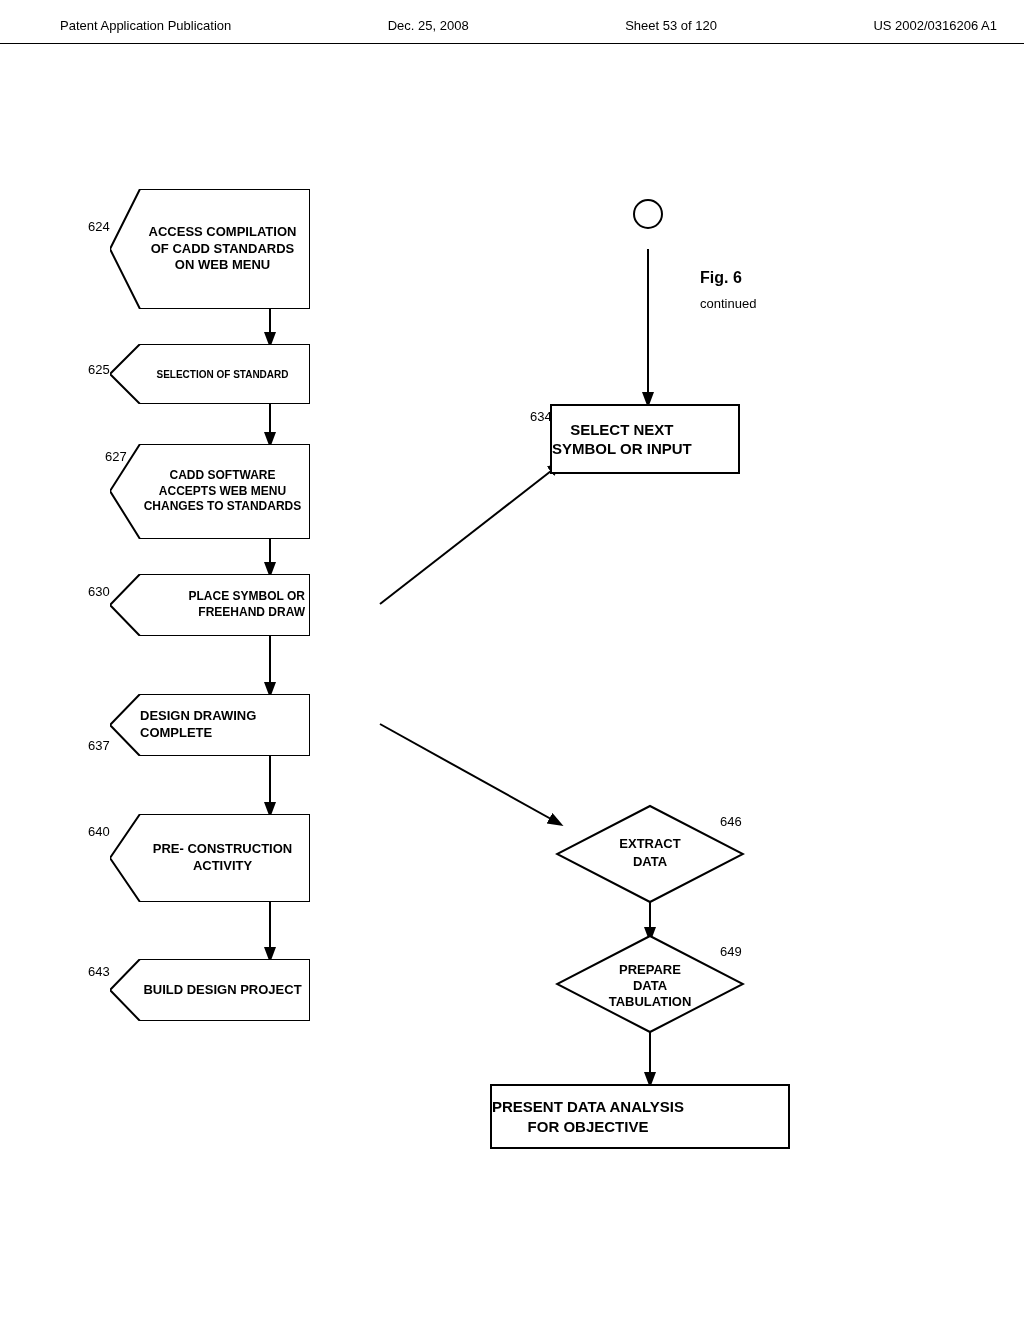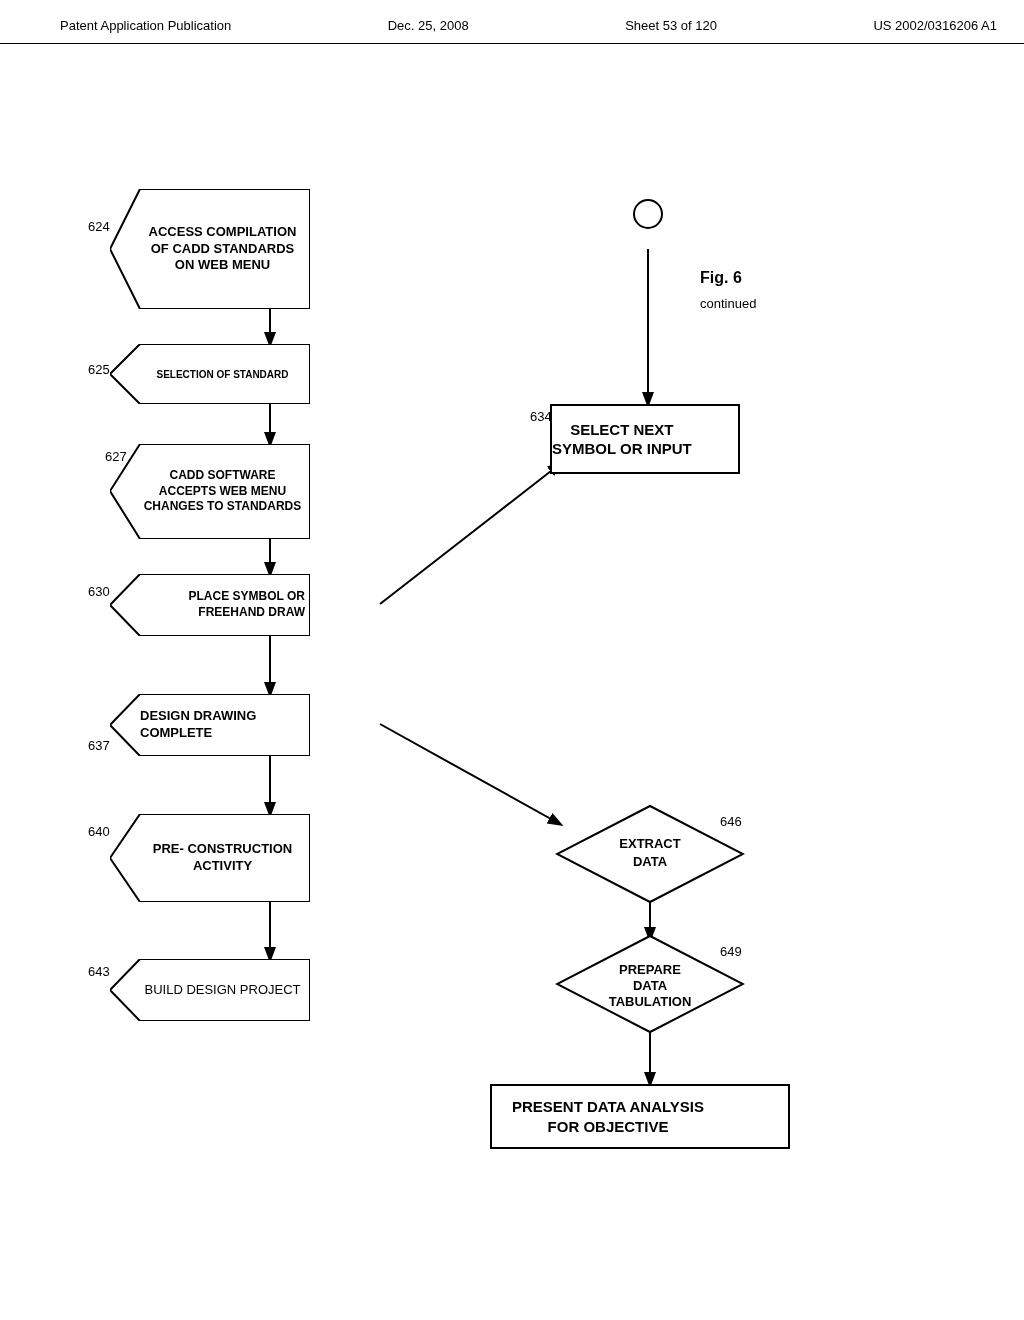--- a/index.html
+++ b/index.html
@@ -191,39 +191,39 @@
       <div xmlns="http://www.w3.org/1999/xhtml" style="font-weight:bold; font-size:13px; text-align:center; display:flex; align-items:center; justify-content:center; height:100%; line-height:1.3;">PRE-
 CONSTRUCTION
 ACTIVITY</div>
     </foreignObject>
   </svg>
 
   <div class="label-num" style="left:88px; top:920px;">643</div>
   <svg style="position:absolute; left:110px; top:915px;" width="200" height="62">
     <polygon points="30,0 200,0 200,62 30,62 0,31" fill="white" stroke="black" stroke-width="2"></polygon>
     <foreignObject x="30" y="5" width="165" height="52">
-      <div xmlns="http://www.w3.org/1999/xhtml" style="font-weight:normal; font-size:13px; text-align:right; display:flex; align-items:center; justify-content:center; height:100%; line-height:1.3;">BUILD DESIGN
+      <div xmlns="http://www.w3.org/1999/xhtml" style="font-weight:bold; font-size:13px; text-align:right; display:flex; align-items:center; justify-content:center; height:100%; line-height:1.3;">BUILD DESIGN
 PROJECT</div>
     </foreignObject>
   </svg>
 
   <div class="label-num" style="left:720px; top:770px;">646</div>
   <svg style="position:absolute; left:555px; top:760px;" width="190" height="100">
     <polygon points="95,2 188,50 95,98 2,50" fill="white" stroke="black" stroke-width="2"></polygon>
     <text x="95" y="44" text-anchor="middle" font-weight="bold" font-size="13" font-family="Arial">EXTRACT</text>
     <text x="95" y="62" text-anchor="middle" font-weight="bold" font-size="13" font-family="Arial">DATA</text>
   </svg>
 
   <div class="label-num" style="left:720px; top:900px;">649</div>
   <svg style="position:absolute; left:555px; top:890px;" width="190" height="100">
     <polygon points="95,2 188,50 95,98 2,50" fill="white" stroke="black" stroke-width="2"></polygon>
     <text x="95" y="40" text-anchor="middle" font-weight="bold" font-size="13" font-family="Arial">PREPARE</text>
     <text x="95" y="56" text-anchor="middle" font-weight="bold" font-size="13" font-family="Arial">DATA</text>
     <text x="95" y="72" text-anchor="middle" font-weight="bold" font-size="13" font-family="Arial">TABULATION</text>
   </svg>
 
   <div class="label-num" style="left:740px; top:1048px;">652</div>
-  <div class="node rect" style="left:490px; top:1040px; width:300px; height:65px;padding-left:20px;">
+  <div class="node rect" style="left:490px; top:1040px; width:300px; height:65px;">
     <span style="white-space:pre-line;">PRESENT DATA ANALYSIS
 FOR OBJECTIVE</span>
   </div>
 
 </div>
 
 </body></html>

